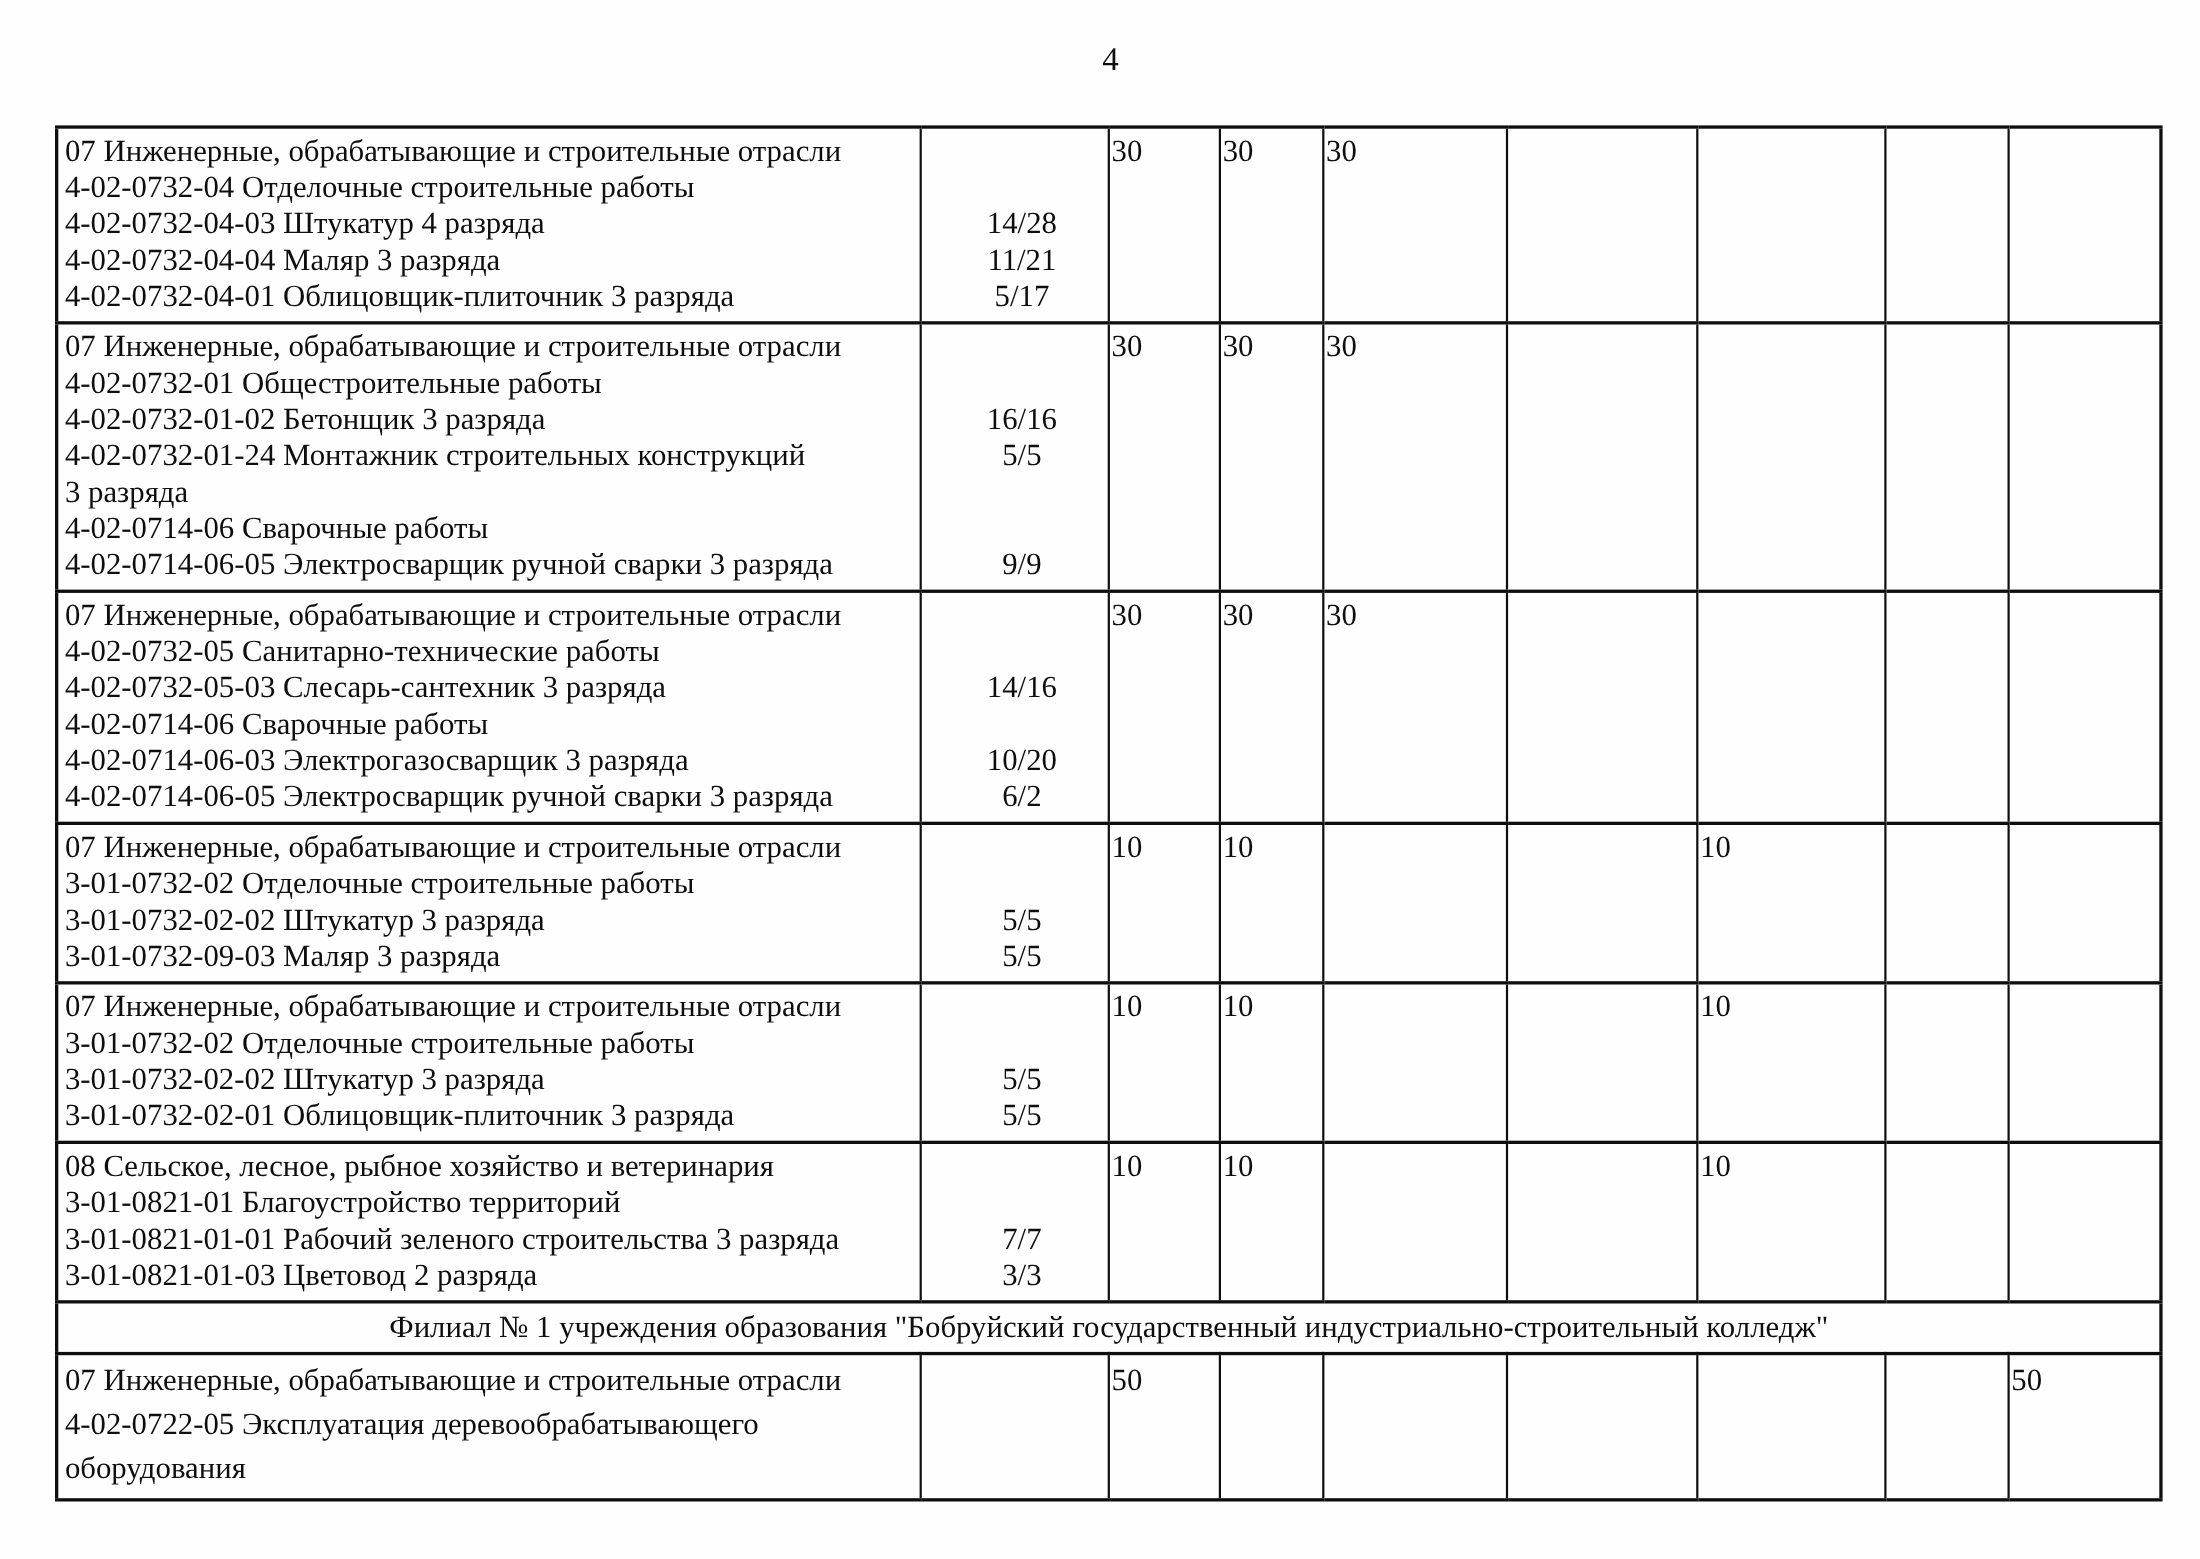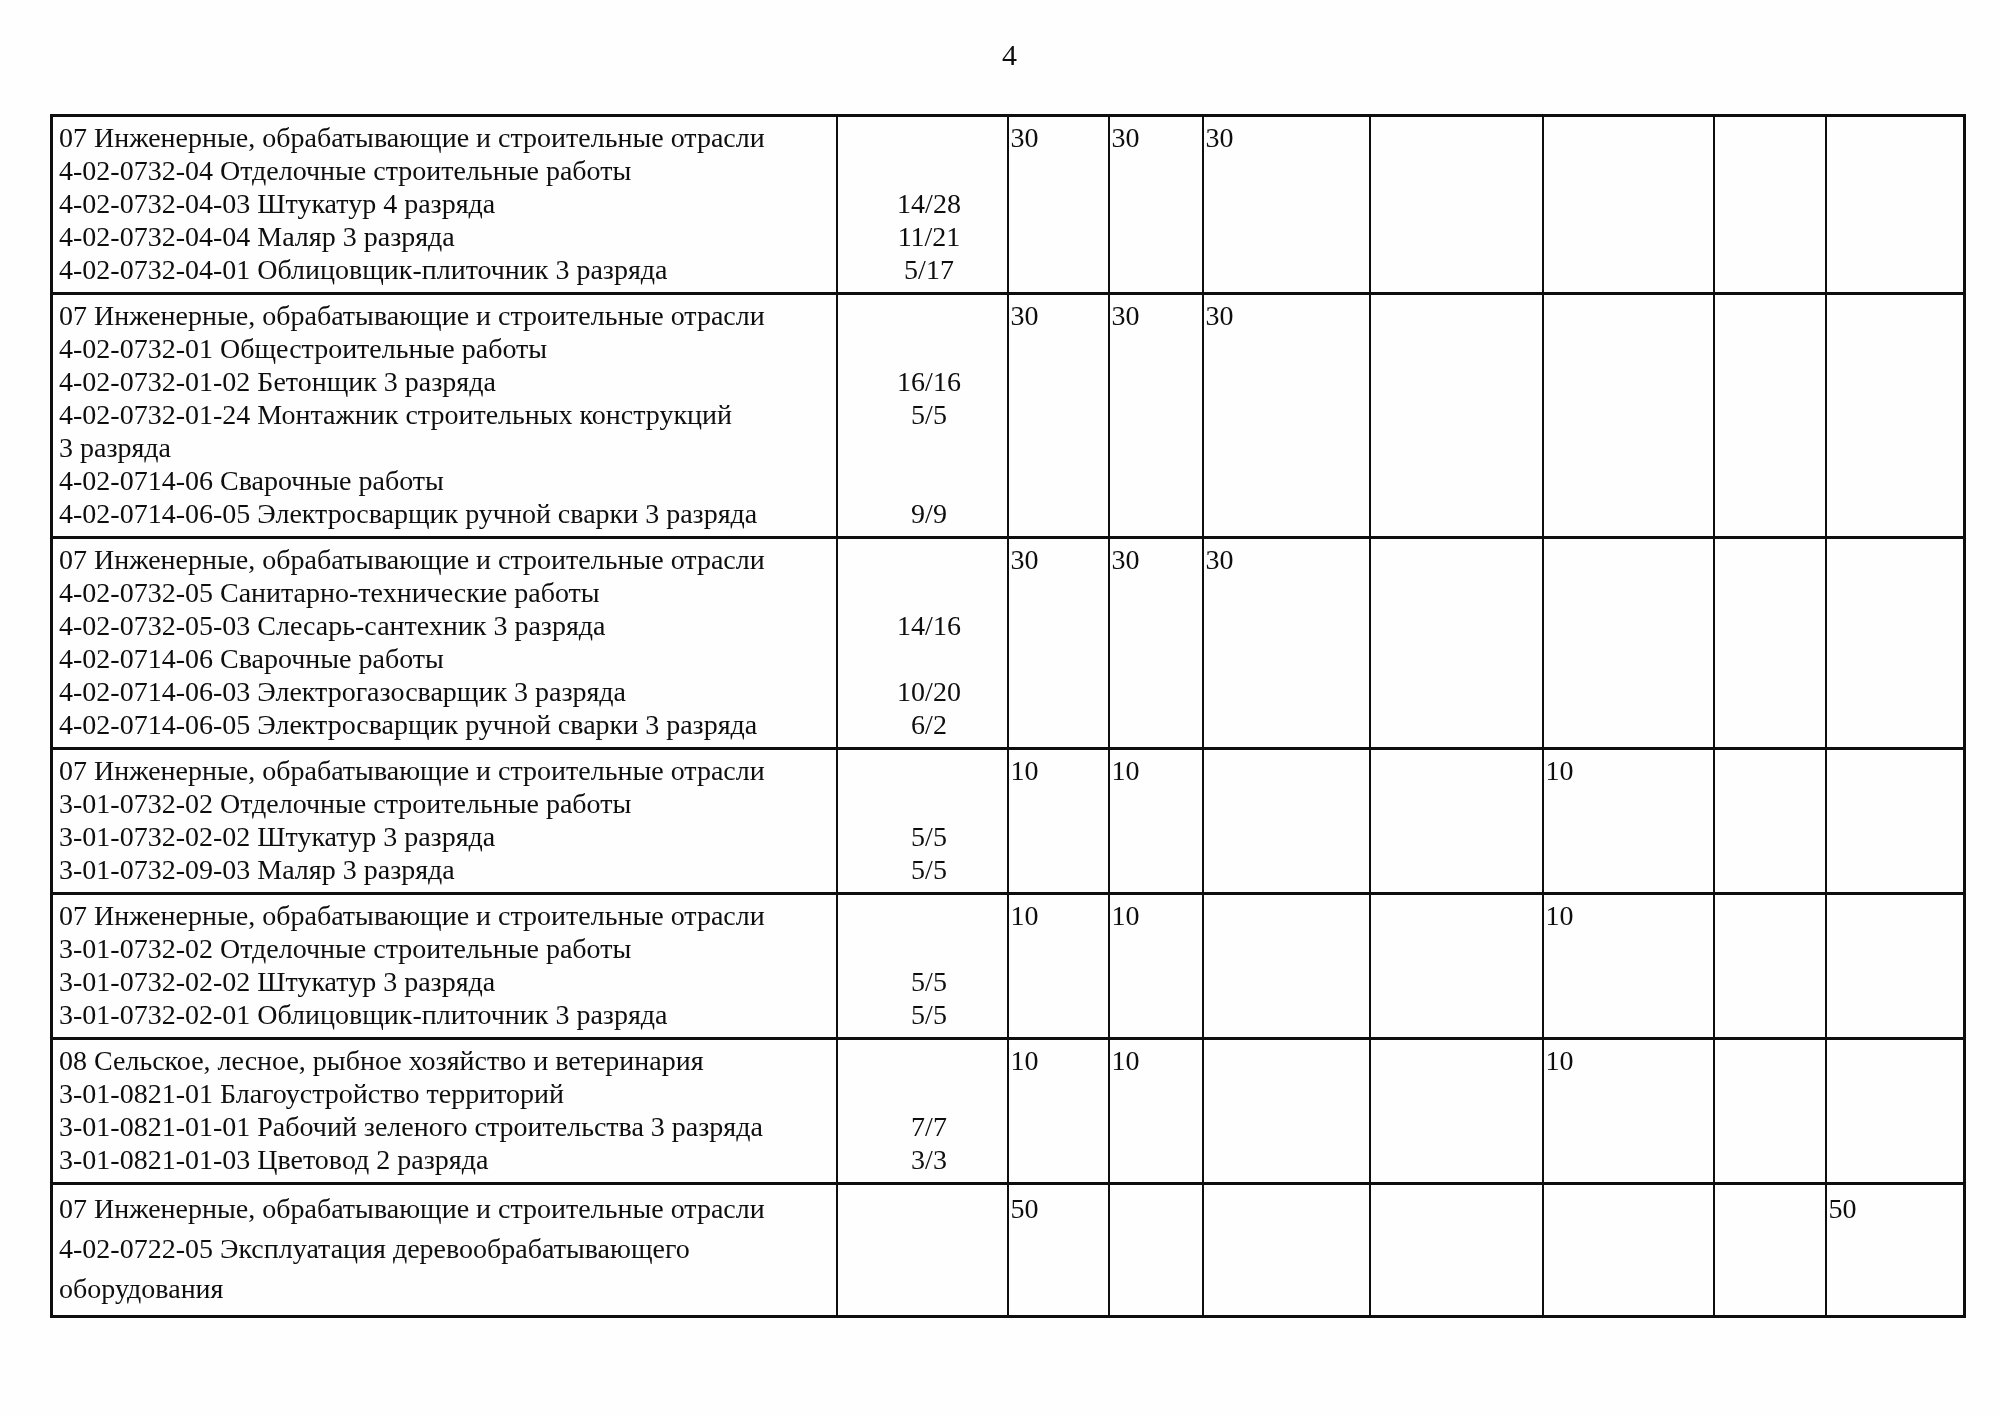--- a/index.html
+++ b/index.html
@@ -263,20 +263,25 @@
           <td class="val">
             <div class="line">10</div>
           </td>
           <td class="val">
             <div class="line">&nbsp;</div>
           </td>
           <td class="val">
             <div class="line">&nbsp;</div>
           </td>
         </tr>
+        <tr>
+          <td class="merged-cell" colspan="9">
+            <div class="line">Филиал № 1 учреждения образования "Бобруйский государственный индустриально-строительный колледж"</div>
+          </td>
+        </tr>
         <tr class="bottom-row">
           <td class="c1">
             <div class="line">07 Инженерные, обрабатывающие и строительные отрасли</div>
             <div class="line">4-02-0722-05 Эксплуатация деревообрабатывающего</div>
             <div class="line">оборудования</div>
           </td>
           <td class="c2">
             <div class="line">&nbsp;</div>
             <div class="line">&nbsp;</div>
             <div class="line">&nbsp;</div>

